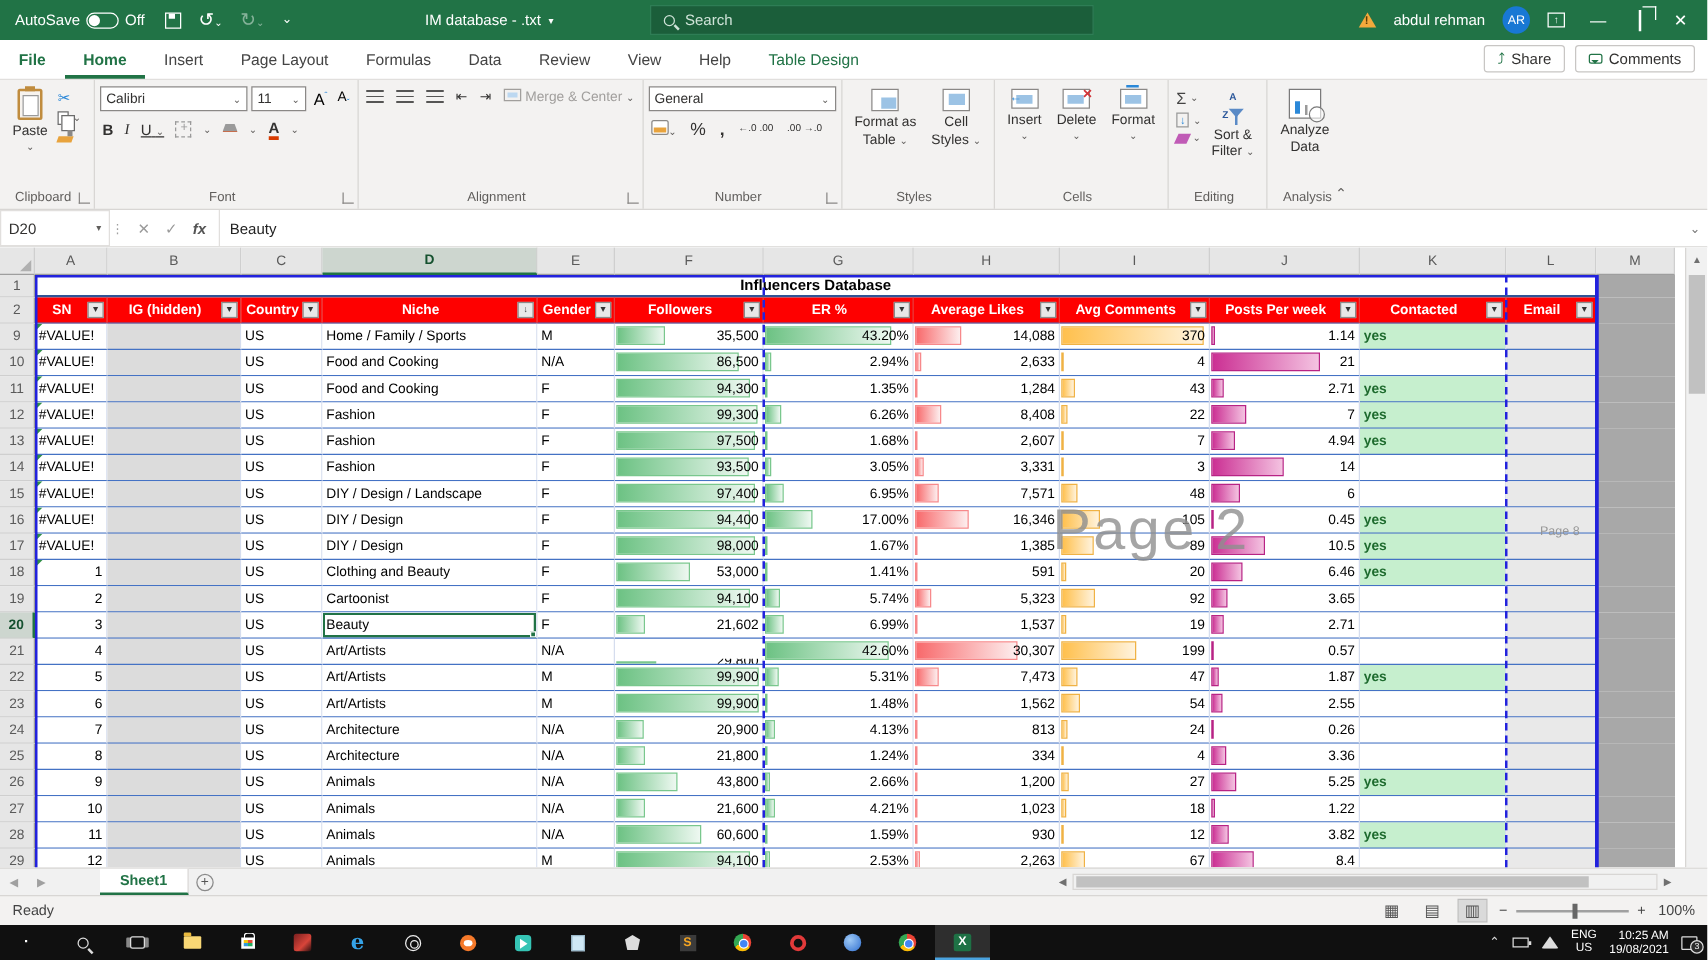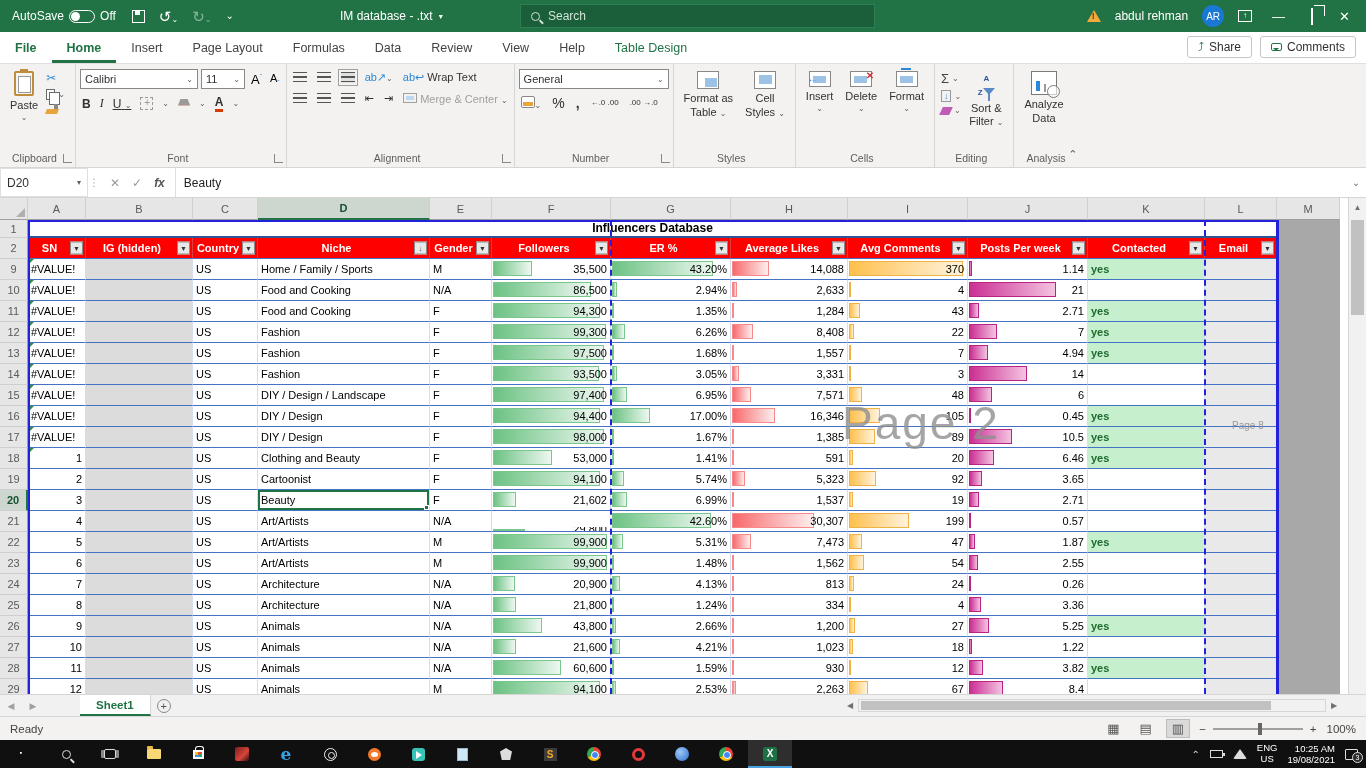--- a/index.html
+++ b/index.html
@@ -317,27 +317,20 @@
         <span class="chev">⌄</span>
     </div>
     <div class="rgname">Font</div>
     <span class="launcher"></span>
   </div>
 
   <div class="rgroup">
     <div class="alrow">
       <span class="lines"></span>
       <span class="lines"></span>
-      <span class="lines sel"></span>
-      <span style="color:#2b88d8">ab↗<span class="chev" style="color:#605e5c">⌄</span></span>
-      <span><span style="color:#2b88d8">ab↩</span> <span>Wrap Text</span></span>
-    </div>
-    <div class="alrow">
-      <span class="lines"></span>
-      <span class="lines"></span>
       <span class="lines"></span>
       <span>⇤</span>
       <span>⇥</span>
       <span class="gray"><span class="mcg-ic"></span> <span>Merge &amp; Center</span> <span class="chev">⌄</span></span>
     </div>
     <div class="rgname">Alignment</div>
     <span class="launcher"></span>
   </div>
 
   <div class="rgroup">
@@ -676,21 +669,21 @@
         <div class="cell num" style="width: 119px;">
           <span class="db db-g" style="width: calc(95.6% - 2px);"></span>
           <span class="bv">97,500</span>
         </div>
         <div class="cell num" style="width: 120px;">
           <span class="db db-g" style="width: calc(3.4% - 2px);"></span>
           <span class="bv">1.68%</span>
         </div>
         <div class="cell num" style="width: 117px;">
           <span class="db db-r" style="width: calc(3.7% - 2px);"></span>
-          <span class="bv">1,557</span>
+          <span class="bv">2,607</span>
         </div>
         <div class="cell num" style="width: 120px;">
           <span class="db db-o" style="width: calc(1.8% - 2px);"></span>
           <span class="bv">7</span>
         </div>
         <div class="cell num" style="width: 120px;">
           <span class="db db-p" style="width: calc(17.6% - 2px);"></span>
           <span class="bv">4.94</span>
         </div>
         <div class="cell yes" style="width: 117px;">yes</div>

